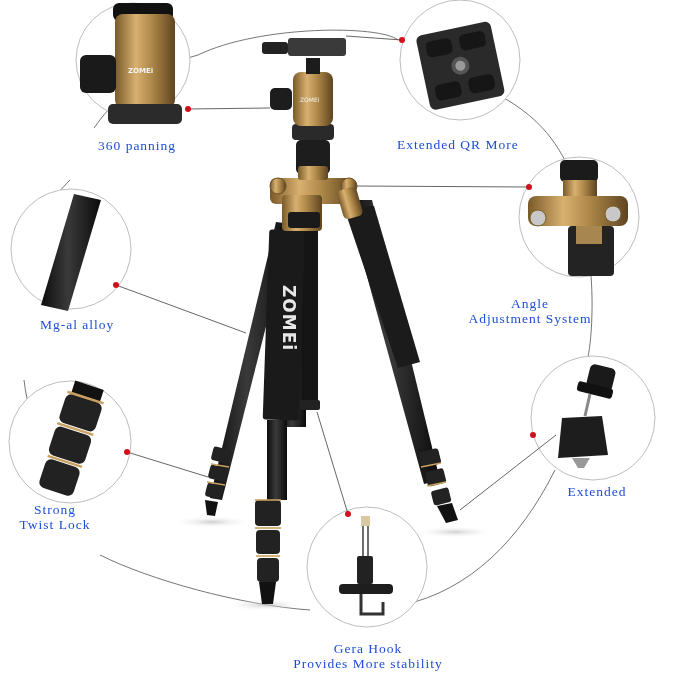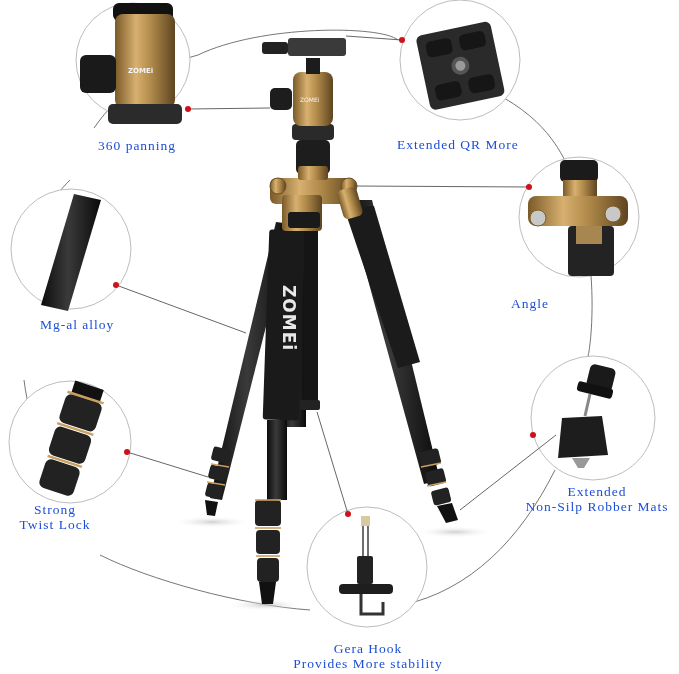--- a/index.html
+++ b/index.html
@@ -209,29 +209,29 @@
 <div class="label" style="left:98px;top:138px;">
   <div>360 panning</div>
 </div>
 
 <div class="label" style="left:397px;top:137px;">
   <div>Extended QR More</div>
 </div>
 
 <div class="label" style="left:462px;top:276px;width:136px;margin-top:20px;">
   <div>Angle</div>
+  <div>Adjustment System</div>
 </div>
 
 <div class="label" style="left:40px;top:317px;">
   <div>Mg-al alloy</div>
 </div>
 
 <div class="label" style="left:516px;top:484px;width:162px;">
   <div>Extended</div>
-  <div>Non-Silp Robber Mats</div>
 </div>
 
 <div class="label" style="left:288px;top:641px;width:160px;">
   <div>Gera Hook</div>
   <div>Provides More stability</div>
 </div>
 
 <div class="label" style="left:0px;top:502px;width:110px;">
   <div>Strong</div>
   <div>Twist Lock</div>

